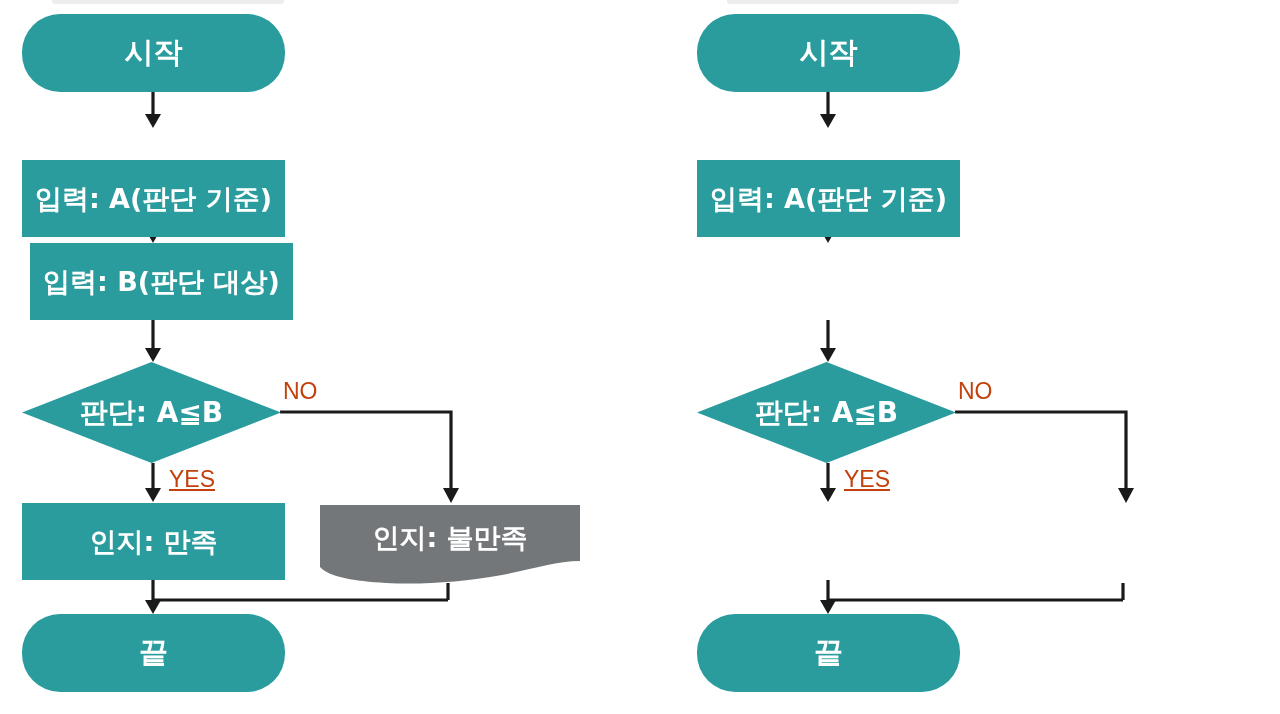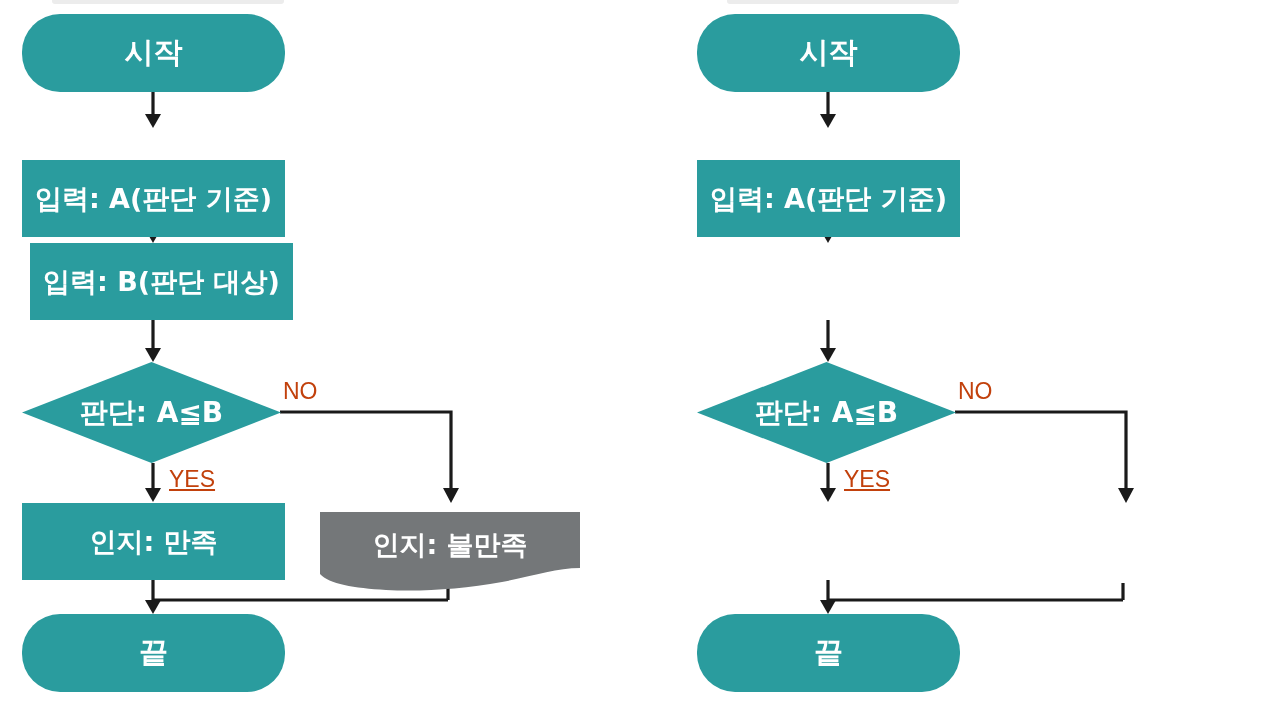--- a/index.html
+++ b/index.html
@@ -30,21 +30,21 @@
   .pos-outcome{top:503px;}
   .pos-end{top:614px;}
 
   .diamond{
     position:absolute;left:0;top:362px;width:259px;height:101px;
     background:#2a9c9e;color:#fff;display:flex;align-items:center;justify-content:center;
     clip-path:polygon(50% 0%,100% 50%,50% 100%,0% 50%);
     font-weight:700;font-size:28px;white-space:nowrap;
   }
 
-  .doc{position:absolute;left:298px;top:505px;width:312px;height:84px;margin-top:7px;}
+  .doc{position:absolute;left:298px;top:505px;width:312px;height:84px;}
   .doc svg{position:absolute;left:0;top:0;display:block;}
   .doc .doc-label{
     position:absolute;left:0;top:0;width:260px;height:66px;
     display:flex;align-items:center;justify-content:center;
     color:#fff;font-weight:700;font-size:27px;white-space:nowrap;
   }
 
   .wires{position:absolute;left:0;top:0;pointer-events:none;}
   .wires path{stroke:#1a1a1a;stroke-width:3.2;fill:none;}
   .wires polygon{fill:#1a1a1a;stroke:none;}

